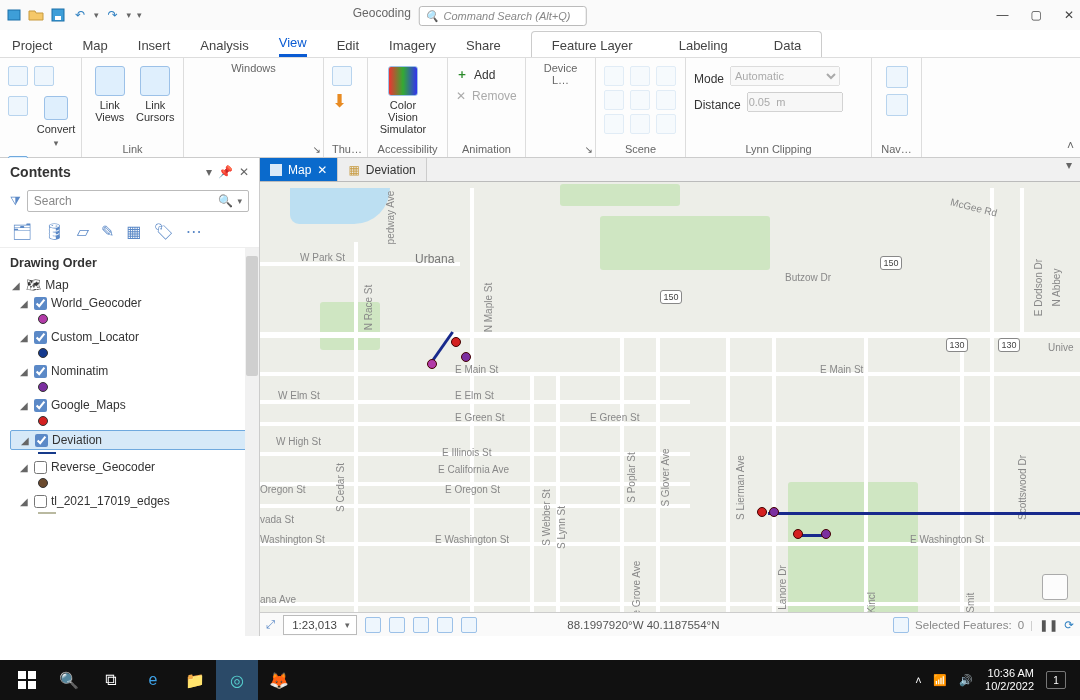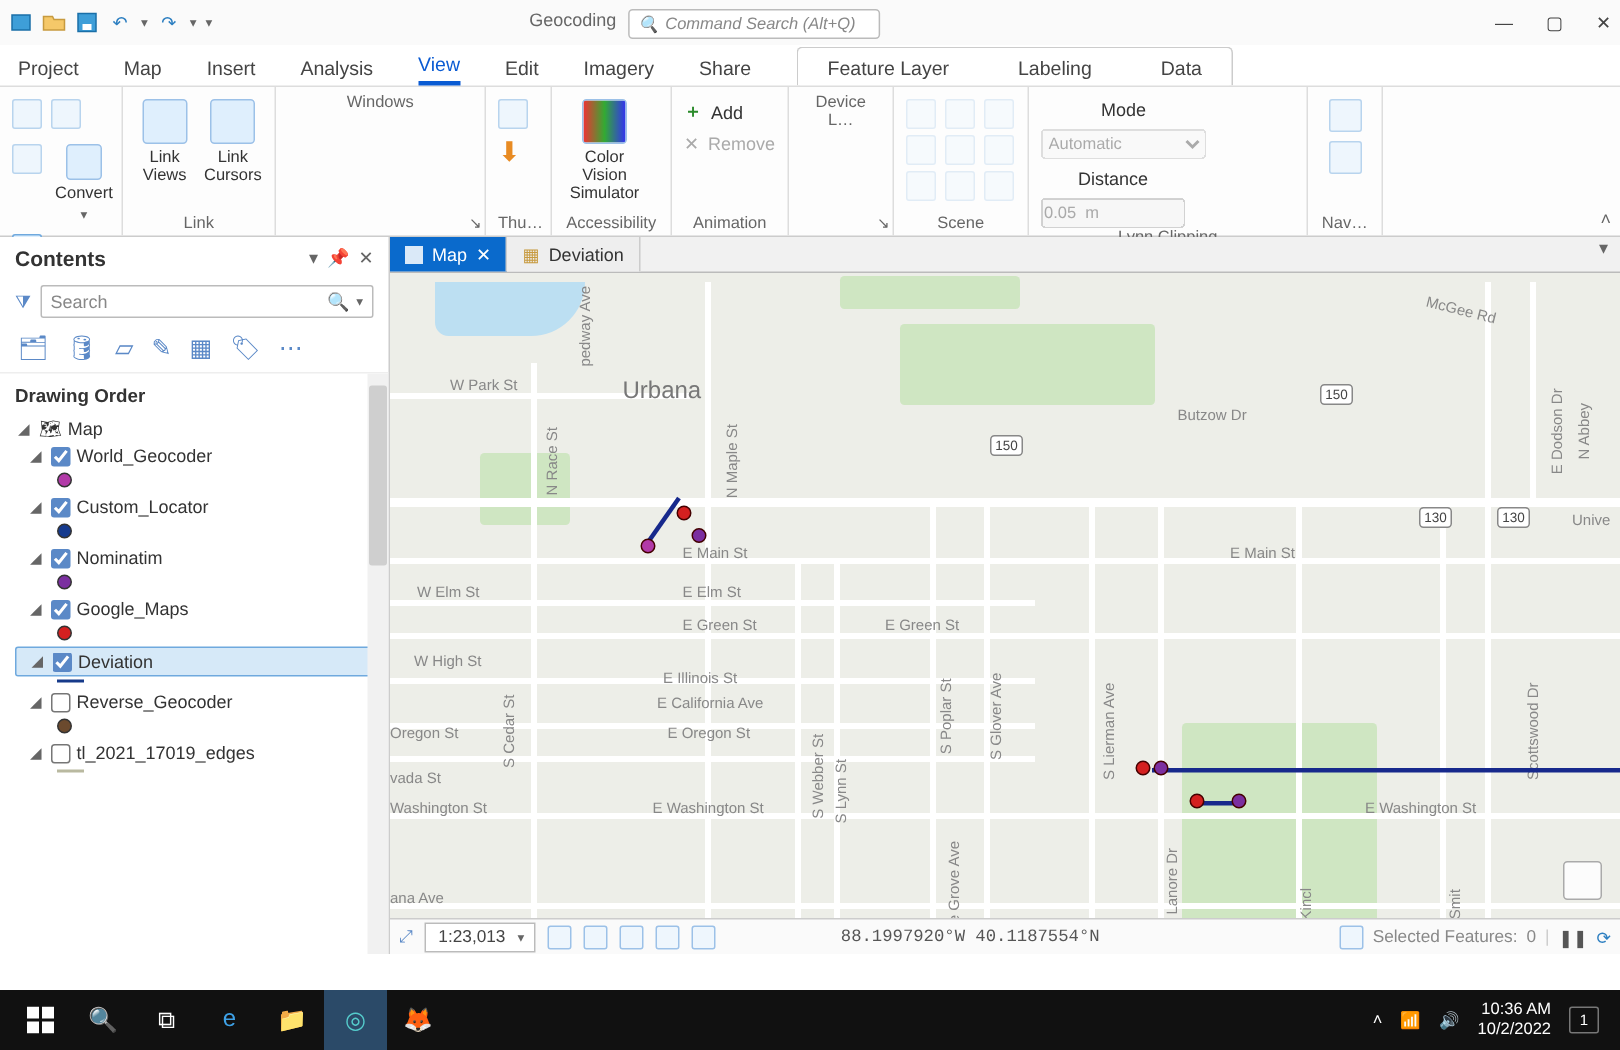--- a/index.html
+++ b/index.html
@@ -68,44 +68,44 @@
   .doc-tab .map-ico { width:12px; height:12px; background:#fff; opacity:.85; }
   .doc-tab .close { font-size:12px; }
   .map-canvas { flex:1; position:relative; background:#edeee8; overflow:hidden; }
   .road { position:absolute; background:#fff; }
   .road.h { height:4px; }
   .road.v { width:4px; }
   .road-label { position:absolute; font-size:10px; color:#888; white-space:nowrap; }
   .park { position:absolute; background:#cfe6c2; border-radius:3px; }
   .water { position:absolute; background:#bcdff2; }
   .shield { position:absolute; width:22px; height:14px; border:1px solid #888; border-radius:3px; background:#fff; font-size:9px; display:flex; align-items:center; justify-content:center; color:#444; }
-  .city-label { position:absolute; font-size:16px; color:#777; font-weight:500; }
+  .city-label { position:absolute; font-size:12px; color:#777; font-weight:500; }
   .pt { position:absolute; width:10px; height:10px; border-radius:50%; border:1px solid #400; transform:translate(-50%,-50%); }
   .ln-dev { position:absolute; background:#17298c; height:3px; transform-origin:left center; }
   .nav-cube { position:absolute; right:12px; bottom:12px; width:26px; height:26px; border:1px solid #aaa; background:#fcfcfc; border-radius:3px; }
 
   
   .mapstatus { height:24px; border-top:1px solid #ccc; display:flex; align-items:center; font-size:11.5px; color:#444; background:#fafafa; padding:0 6px; gap:8px; }
   .scale-box { border:1px solid #bbb; height:20px; display:flex; align-items:center; padding:0 6px 0 8px; gap:8px; background:#fff; }
-  .mapstatus .coords { margin-left:auto; margin-right:auto; color:#555;font-family:Liberation Mono, monospace; }
+  .mapstatus .coords { margin-left:auto; margin-right:auto; color:#555; }
   .sel-feat { margin-left:auto; display:flex; align-items:center; gap:6px; color:#888; }
   .mapstatus .ms-ico { width:16px; height:16px; border:1px solid #9cc1e8; background:#eef6fd; border-radius:2px; }
 
   
   .taskbar { position:absolute; left:0; right:0; bottom:0; height:40px; background:#111; display:flex; align-items:center; padding:0 6px; color:#fff; }
   .taskbar .tb { width:42px; height:40px; display:flex; align-items:center; justify-content:center; font-size:16px; }
   .taskbar .tb.active { background:#2b4a68; }
   .tray { margin-left:auto; display:flex; align-items:center; gap:12px; font-size:11px; padding-right:8px; }
   .tray .clock { text-align:right; line-height:13px; }
   .notif { border:1px solid #777; width:20px; height:18px; border-radius:2px; position:relative; display:flex; align-items:center; justify-content:center; font-size:10px; }
 
   .expand-caret { position:absolute; right:2px; bottom:2px; font-size:10px; color:#666; }
   .drop { font-size:9px; color:#666; }
   .svg-ico { width:16px; height:16px; }
-  .mode-row { display:flex; align-items:center; gap:6px; font-size:12px;flex-direction:column; }
+  .mode-row { display:flex; align-items:flex-end; gap:6px; font-size:12px; }
   .mode-row select, .mode-row input { font-size:11px; height:20px; }
 </style>
 </head>
 <body>
 
 <div class="titlebar">
   <div class="qat">
     <span class="ico">
         <svg class="svg-ico" viewBox="0 0 16 16">
           <rect x="2" y="3" width="12" height="10" fill="#3e9ed8" stroke="#1a6fa8"></rect>

